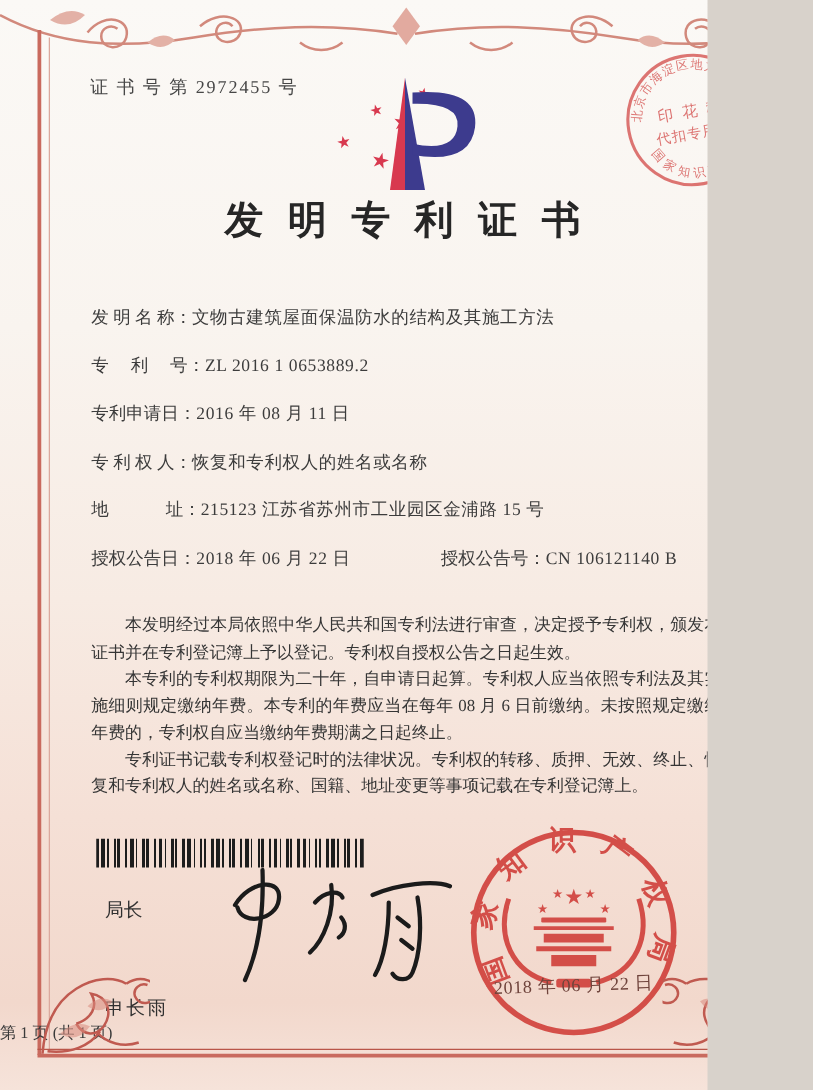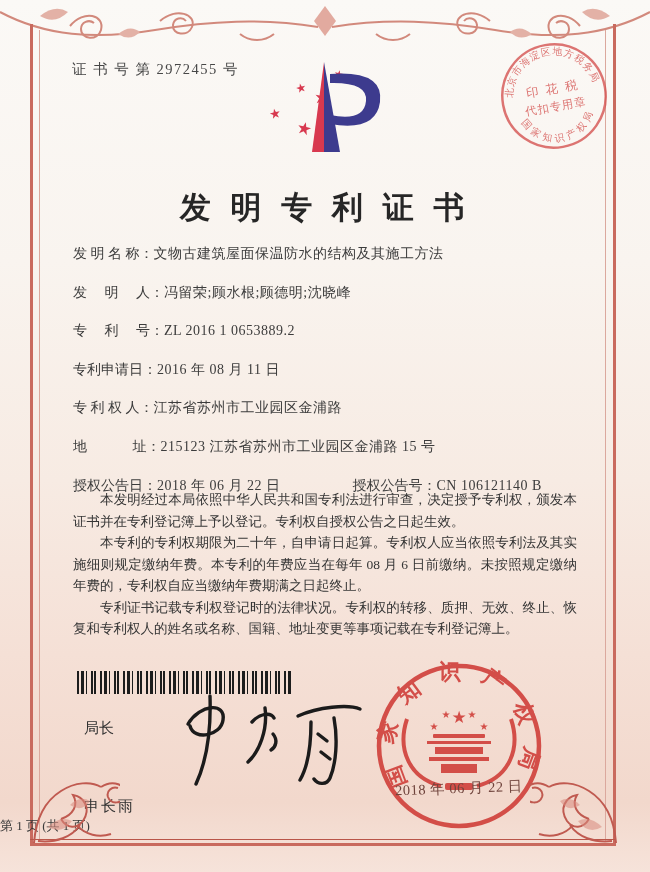--- a/index.html
+++ b/index.html
@@ -1,33 +1,33 @@
 <!DOCTYPE html>
 <html><head>
 <meta charset="utf-8">
 <style>
   html,body{margin:0;padding:0;background:#d8d2cb;}
   .page{
-    position:relative;width:650px;height:872px;overflow:hidden;
+    position:relative;width:566px;height:872px;overflow:hidden;
     background:linear-gradient(180deg,#fbf9f6 0%,#f9f4ef 30%,#f7ebe3 55%,#f5e0d6 75%,#f2d8cc 92%,#f6e3da 100%);
     font-family:"Liberation Serif",serif;color:#3a3a3a;
   }
   .abs{position:absolute;}
   
   .b-left{left:30px;top:24px;width:3px;height:820px;background:#c96a5e;}
   .b-left2{left:39px;top:30px;width:1px;height:812px;background:#dba89d;}
   .b-right{left:613px;top:24px;width:3px;height:820px;background:#c96a5e;}
   .b-right2{left:605px;top:30px;width:1px;height:812px;background:#dba89d;}
   .b-bottom-thin{left:30px;top:839px;width:586px;height:1px;background:#b95548;}
   .b-bottom{left:30px;top:843px;width:586px;height:3px;background:#c96a5e;}
   .cert-no{left:72px;top:60px;font-size:14.5px;color:#474747;letter-spacing:1.5px;}
   .tax-seal{left:492px;top:34px;width:124px;height:124px;}
   .logo{left:258px;top:56px;width:136px;height:102px;}
   .title{left:0;top:155px;width:650px;text-align:center;font-size:31px;font-weight:700;
-         color:#262626;letter-spacing:6px;margin-top:32px;}
+         color:#262626;letter-spacing:6px;}
   .fields{left:73px;top:245px;width:506px;font-size:14px;color:#3c3c3c;}
   .field-row{height:38.6px;white-space:nowrap;}
   .flabel{display:inline-block;font-weight:400;text-align:right;}
   .fvalue{letter-spacing:.5px;text-align:right;}
   .grant-left{display:inline-block;width:276px;}
   .paragraphs{left:73px;top:489px;width:504px;font-size:13.5px;line-height:21.5px;
               text-align:justify;color:#353535;}
   .paragraphs p{margin:0;text-indent:2em;}
   .barcode{left:77px;top:671px;width:214px;height:23px;
     background:repeating-linear-gradient(90deg,
@@ -110,30 +110,27 @@
     <path d="M72 18 Q 126 14 122 46 Q 118 76 72 68 L72 59 Q 106 66 108 45 Q 110 26 72 27 Z" fill="#3d3b8e"></path>
   </svg>
 
   <div class="abs title">发 明 专 利 证 书</div>
 
   <div class="abs fields">
     <div class="field-row">
       <span class="flabel">发 明 名 称：</span><span class="fvalue">文物古建筑屋面保温防水的结构及其施工方法</span>
     </div>
     <div class="field-row">
-      <span class="flabel">发　 明　 人：</span><span class="fvalue">冯留荣;顾水根;顾德明;沈晓峰</span>
-    </div>
-    <div class="field-row">
       <span class="flabel">专　 利　 号：</span><span class="fvalue">ZL 2016 1 0653889.2</span>
     </div>
     <div class="field-row">
       <span class="flabel">专利申请日：</span><span class="fvalue">2016 年 08 月 11 日</span>
     </div>
     <div class="field-row">
-      <span class="flabel">专 利 权 人：</span><span class="fvalue">江苏省苏州市工业园区金浦路</span>
+      <span class="flabel">专 利 权 人：</span><span class="fvalue">恢复和专利权人的姓名或名称</span>
     </div>
     <div class="field-row">
       <span class="flabel">地　　　 址：</span><span class="fvalue">215123 江苏省苏州市工业园区金浦路 15 号</span>
     </div>
     <div class="field-row">
       <span class="grant-left">
         <span class="flabel">授权公告日：</span><span class="fvalue">2018 年 06 月 22 日</span>
       </span>
       <span class="grant-right">
         <span class="flabel">授权公告号：</span><span class="fvalue">CN 106121140 B</span>

